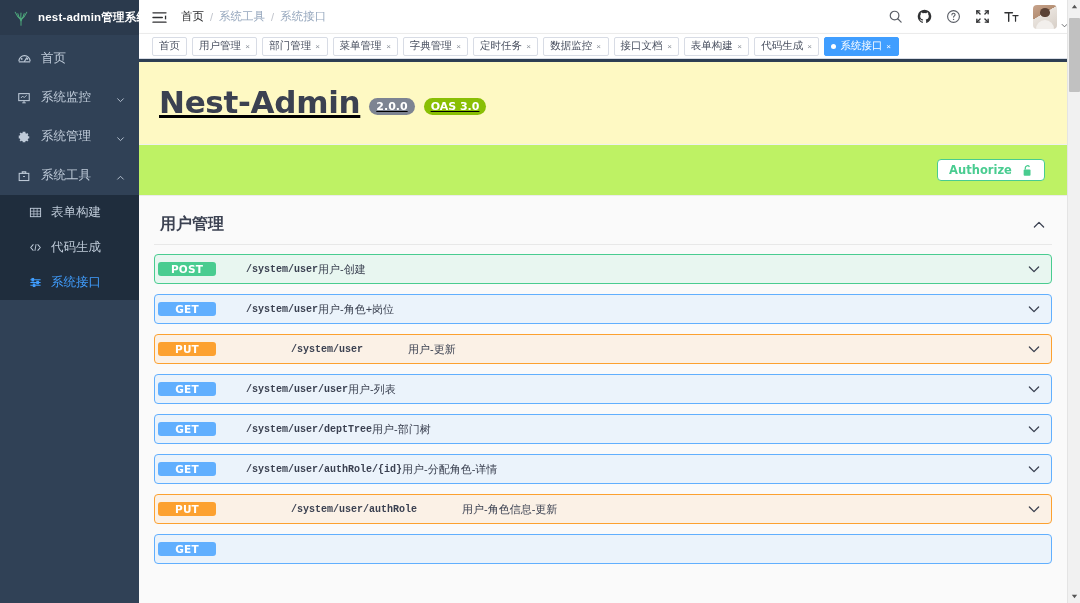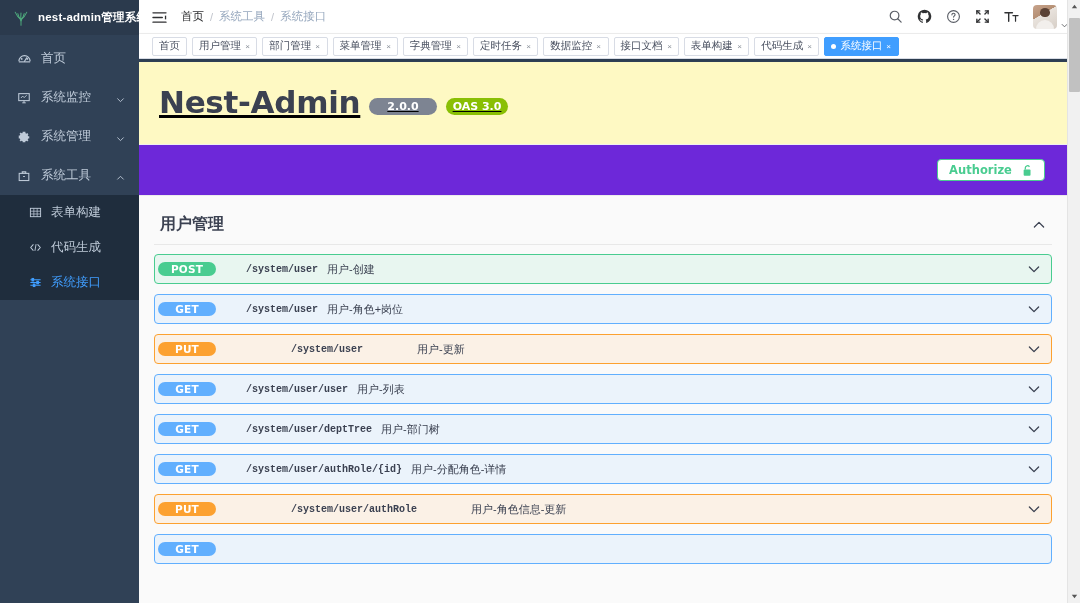--- a/index.html
+++ b/index.html
@@ -171,38 +171,38 @@
   .sw-title {
     font-size: 31px;
     font-weight: bold;
     color: #3b4151;
     letter-spacing: -0.3px;
     font-family: "DejaVu Sans", sans-serif;
   }
   .badge-ver {
     background: #7d8492; color: #fff;
     font-size: 11px; font-weight: bold;
-    padding: 2px 18px; border-radius: 10px;
+    padding: 2px 7px; border-radius: 10px;
     font-family: "DejaVu Sans", sans-serif;
     position: relative; top: 4px;
   }
   .badge-oas {
     background: #89bf04; color: #fff;
     font-size: 11px; font-weight: bold;
     padding: 2px 7px; border-radius: 10px;
     font-family: "DejaVu Sans", sans-serif;
     position: relative; top: 4px;
   }
   .sw-desc {
     margin-top: 17px;
     font-size: 11.5px;
     color: #3b4151;
   }
   .scheme-block {
-    background: #6d28d9;
+    background: #bef264;
     border-top: 1px solid #f0f0f0;
     border-bottom: 1px solid #ebebeb;
     padding: 14px 22px;
     display: flex; justify-content: flex-end;
   }
   .authorize-btn {
     display: flex; align-items: center; justify-content: center;
     gap: 10px;
     width: 108px; height: 22px;
     border: 1px solid #49cc90;
@@ -235,35 +235,34 @@
     border-radius: 4px;
     border: 1px solid transparent;
     cursor: pointer;
     padding-right: 9px;
   }
   .op .verb {
     width: 58px; height: 14px; flex: 0 0 58px;
     margin: 0 10px 0 3px;
     display: flex; align-items: center; justify-content: center;
     color: #fff; font-size: 10.5px; font-weight: bold;
-    border-radius: 10px;
+    border-radius: 3px;
     font-family: "DejaVu Sans", sans-serif;
     letter-spacing: .2px;
   }
   .op .path {
     font-family: "Liberation Mono", monospace;
     font-size: 10px;
     color: #3b4151;
     font-weight: bold;
     margin-left: 20px;
   }
   .op .summary {
     font-size: 11px;
     color: #3b4151;
-    margin-left: 9px;
   }
   .op .op-arrow { margin-left: auto; width: 16px; height: 16px; }
 
   .op.get    { background: #ebf3fb; border-color: #61affe; }
   .op.get .verb    { background: #61affe; }
   .op.post   { background: #e8f6f0; border-color: #49cc90; }
   .op.post .verb   { background: #49cc90; }
   .op.put    { background: #fbf1e6; border-color: #fca130; gap: 45px; }
   .op.put .verb    { background: #fca130; }
 

